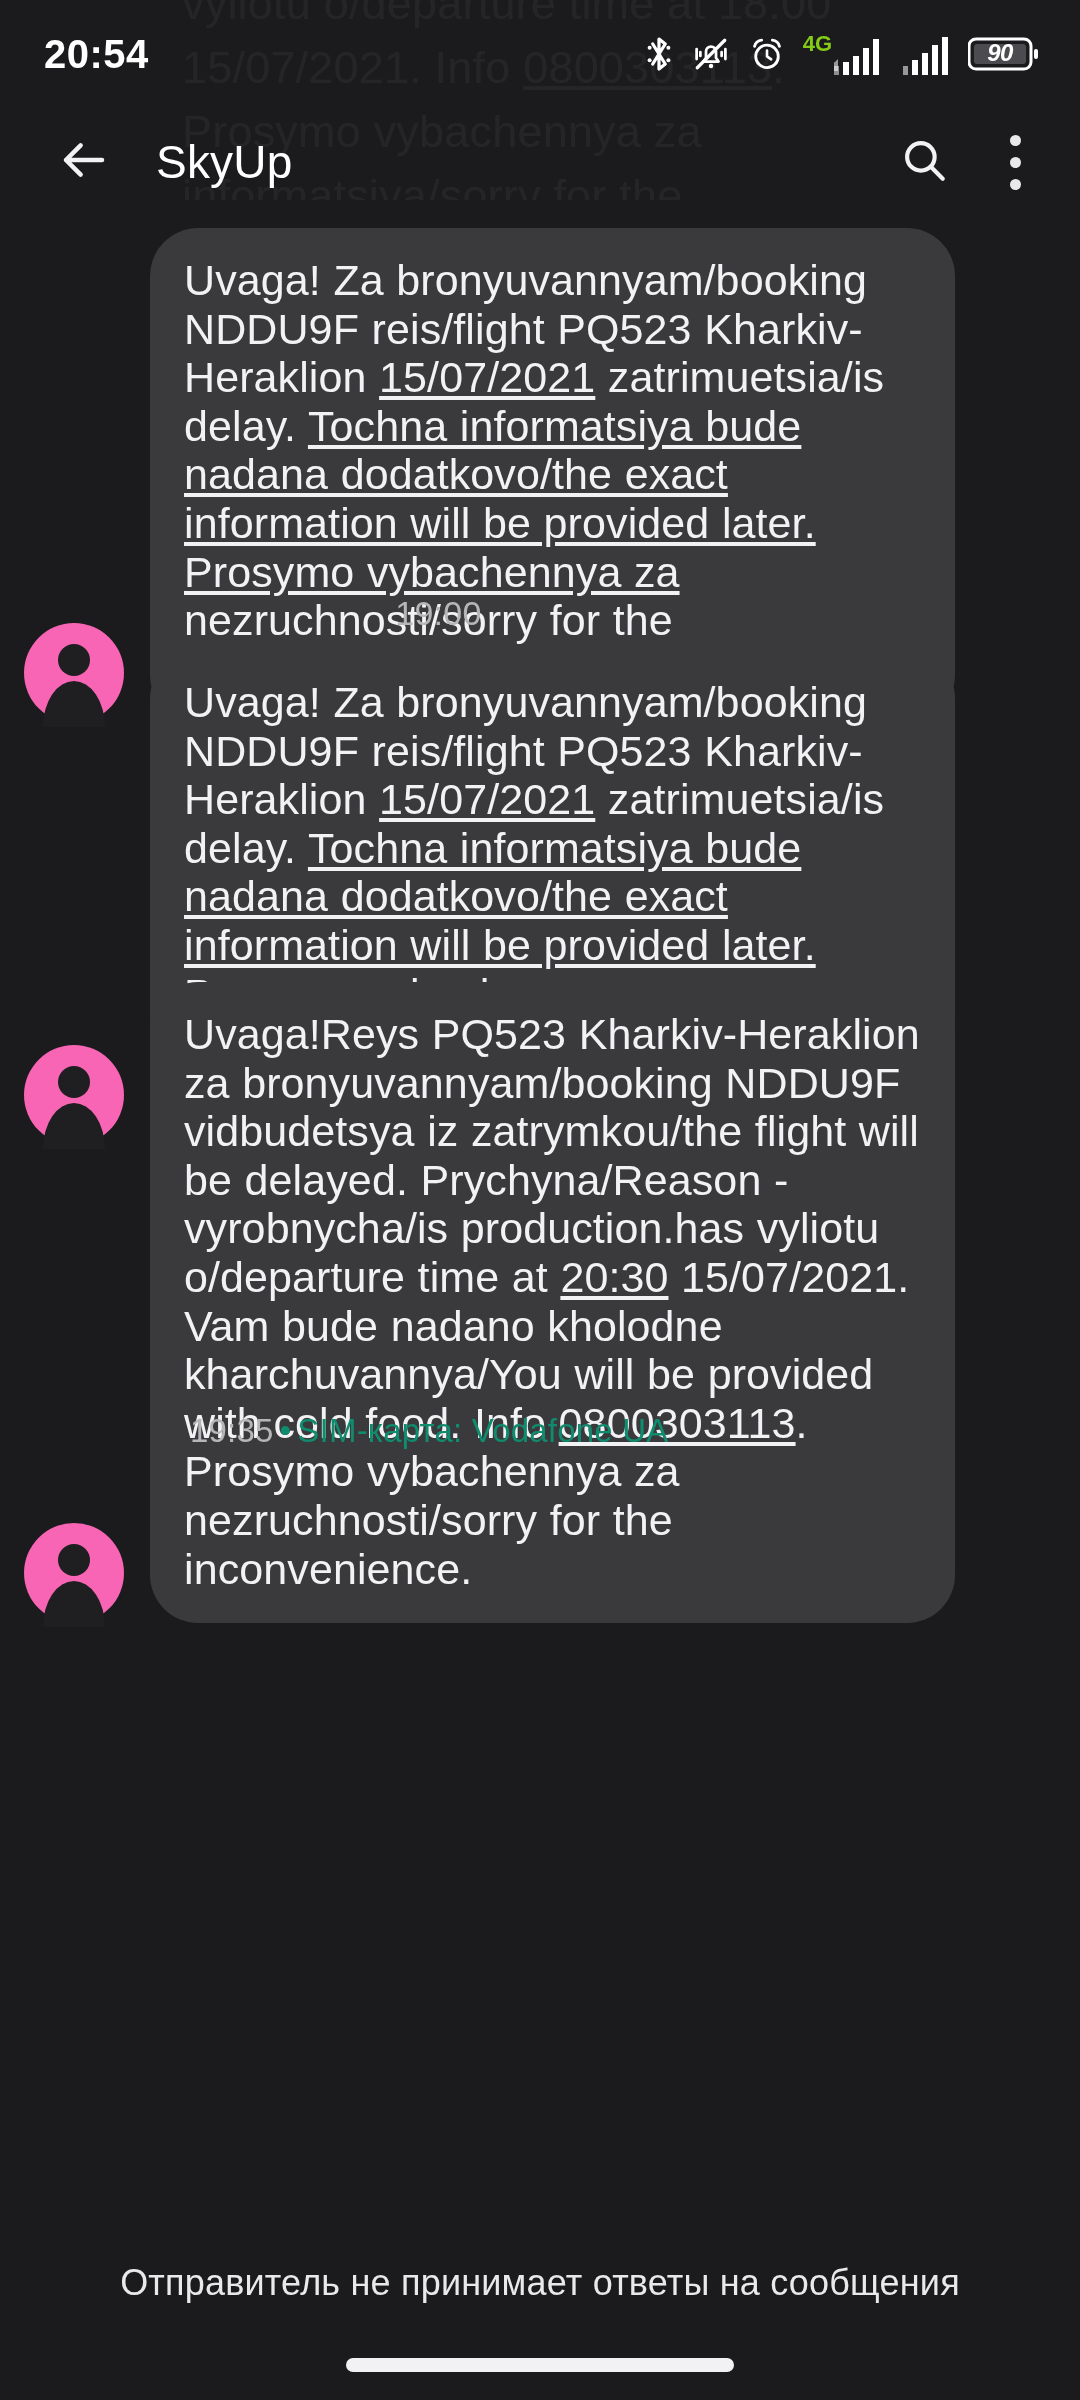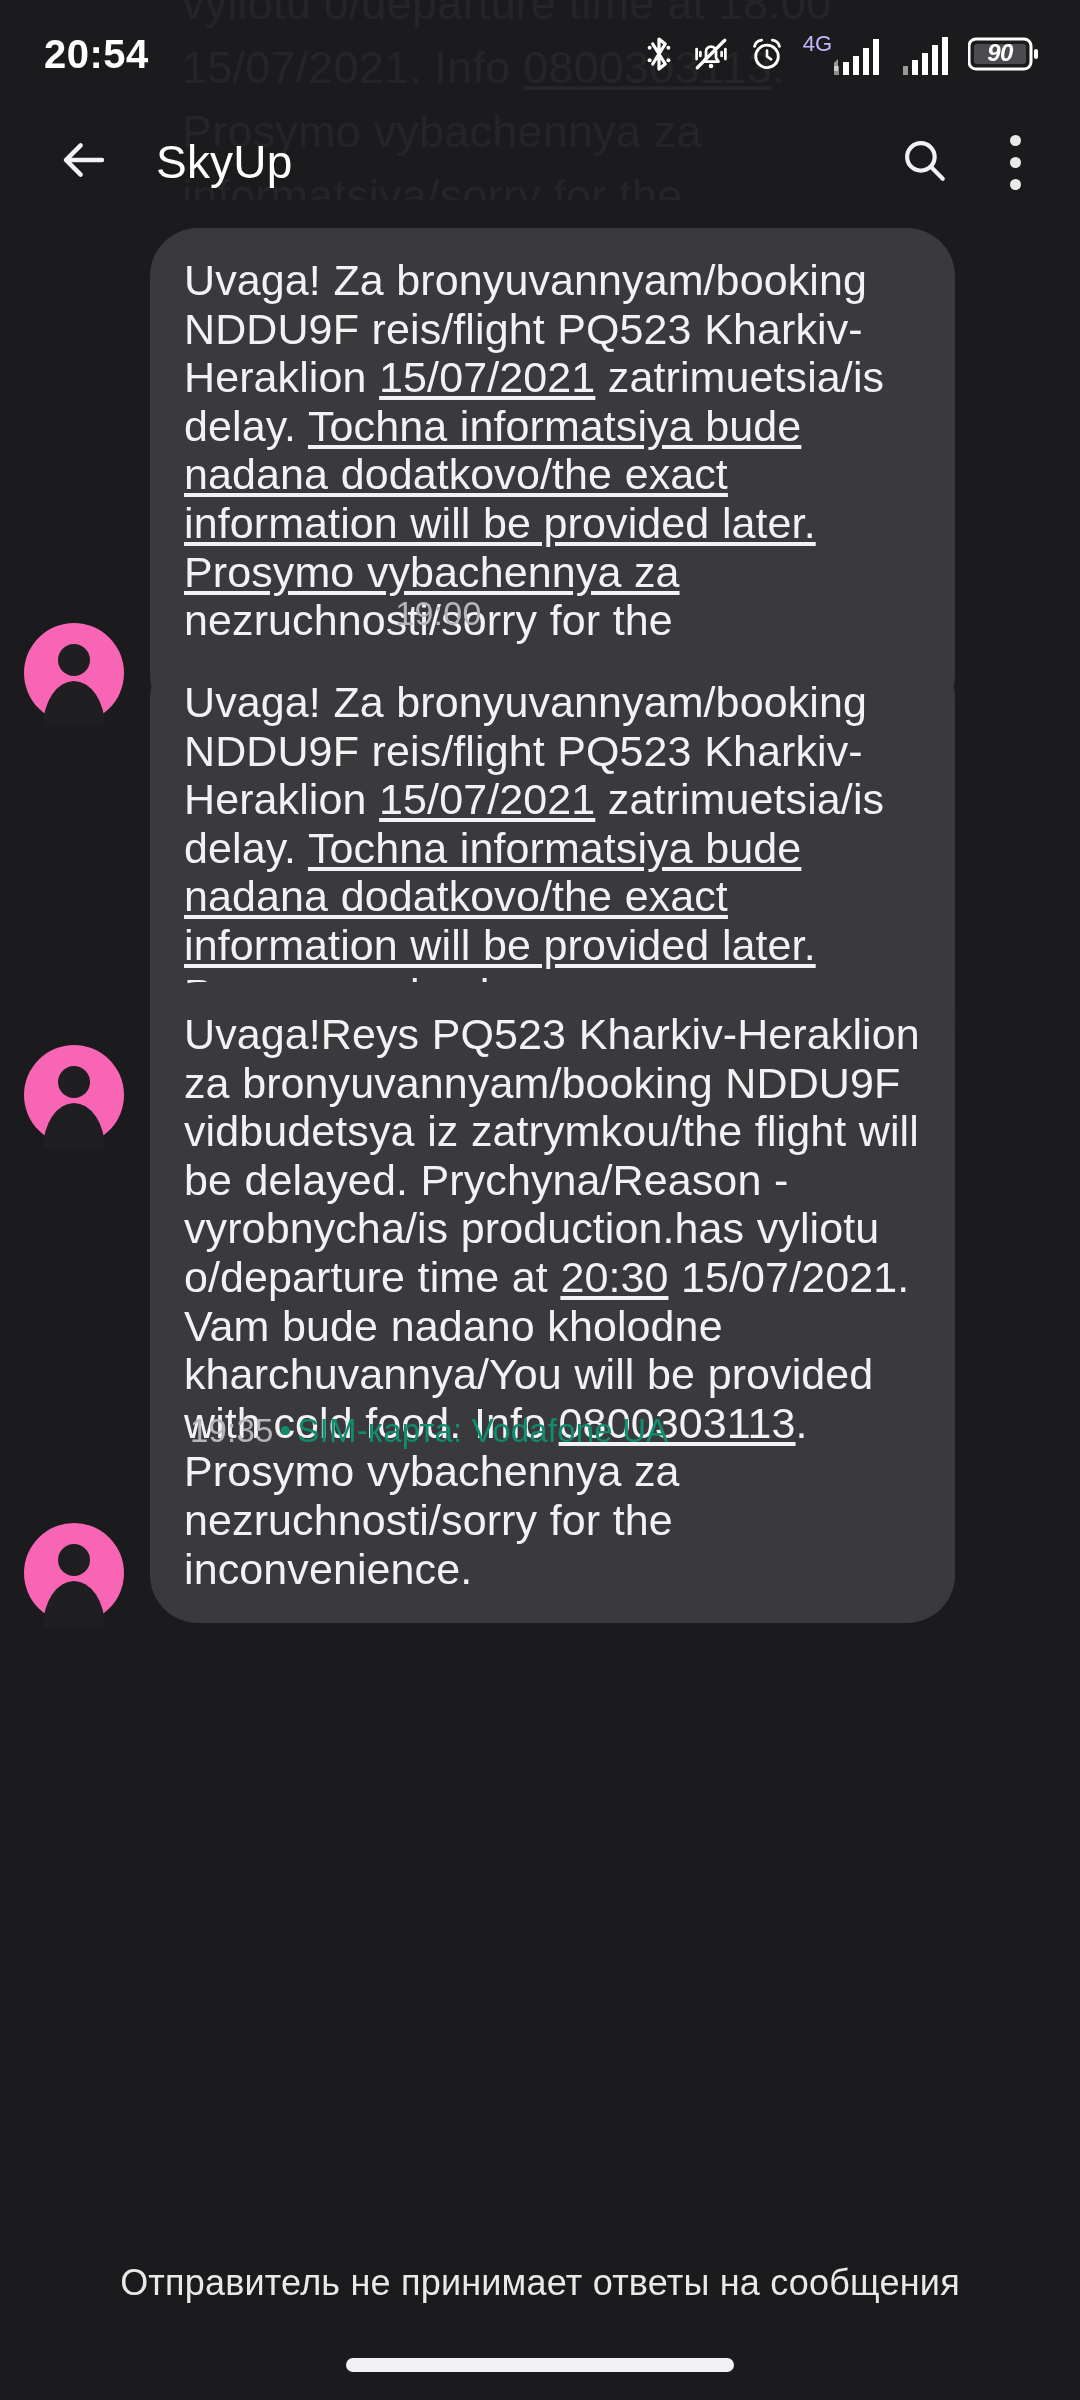--- a/index.html
+++ b/index.html
@@ -163,21 +163,21 @@
     <span>
       <svg width="38" height="38" viewBox="0 0 32 32">
         <circle cx="16" cy="18" r="9.5" fill="none" stroke="#fff" stroke-width="2.4"></circle>
         <path d="M16 13 v5 l3.5 2.5" fill="none" stroke="#fff" stroke-width="2.2" stroke-linecap="round" stroke-linejoin="round"></path>
         <path d="M5.5 9.5 a7 7 0 0 1 6-5.2" fill="none" stroke="#fff" stroke-width="2.4" stroke-linecap="round"></path>
         <path d="M26.5 9.5 a7 7 0 0 0-6-5.2" fill="none" stroke="#fff" stroke-width="2.4" stroke-linecap="round"></path>
       </svg>
     </span>
 
     <span style="display:flex;align-items:flex-end;gap:2px;">
-      <span style="color:#c4b5fd;font-size:22px;font-weight:400;line-height:22px;margin-bottom:20px;">4G</span>
+      <span style="color:#84cc16;font-size:22px;font-weight:700;line-height:22px;margin-bottom:20px;">4G</span>
       <svg width="52" height="42" viewBox="0 0 52 42">
         <path d="M0 30 l4 -4 v12 h-4 z M1 30 l-1 1 v-2 z" fill="#fff" opacity=".55"></path>
         <rect x="0" y="33" width="5" height="9" fill="#fff" opacity=".5"></rect>
         <rect x="9" y="29" width="6" height="13" fill="#fff"></rect>
         <rect x="19" y="23" width="6" height="19" fill="#fff"></rect>
         <rect x="29" y="15" width="6" height="27" fill="#fff"></rect>
         <rect x="39" y="6" width="6" height="36" fill="#fff"></rect>
       </svg>
     </span>
 

